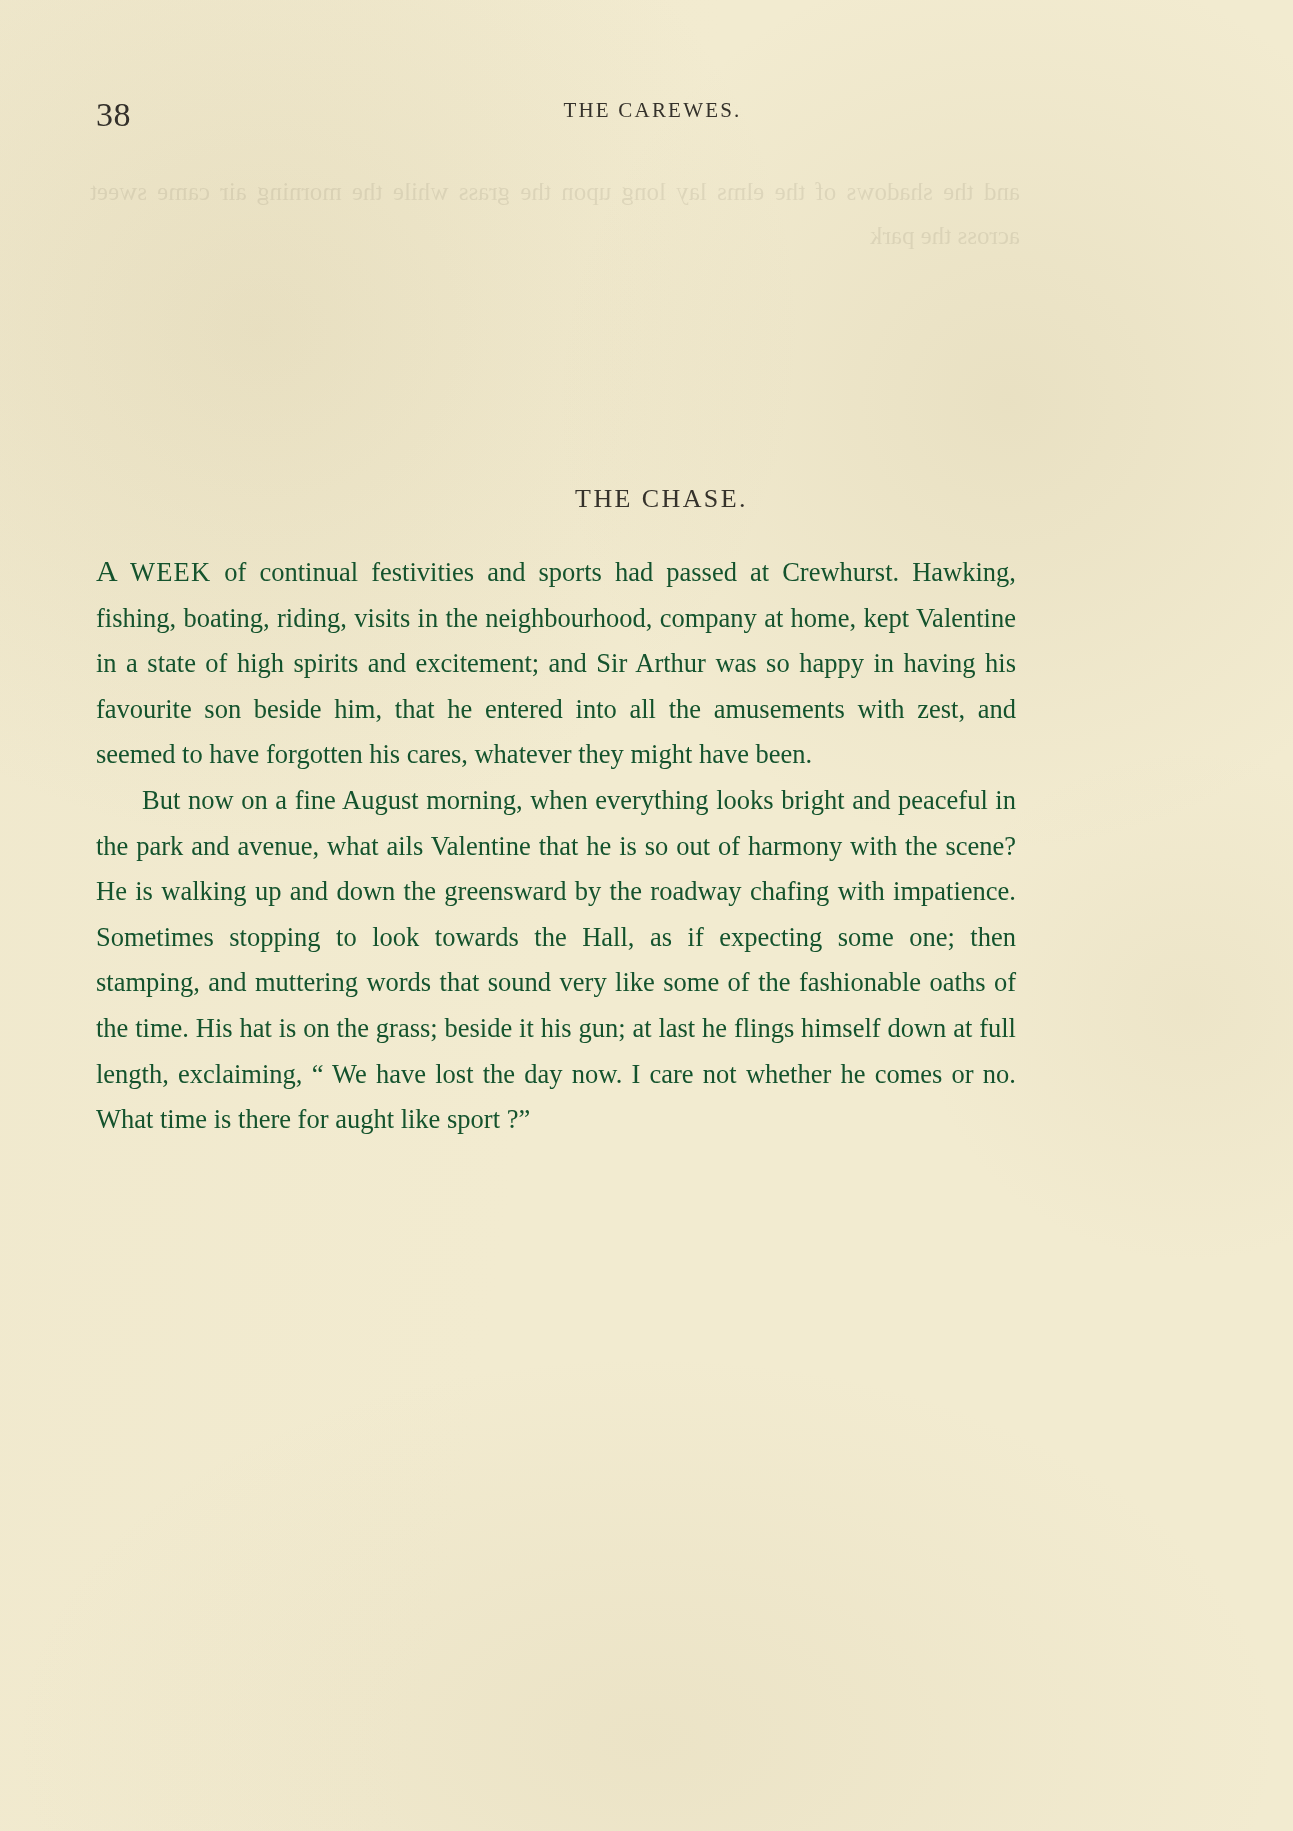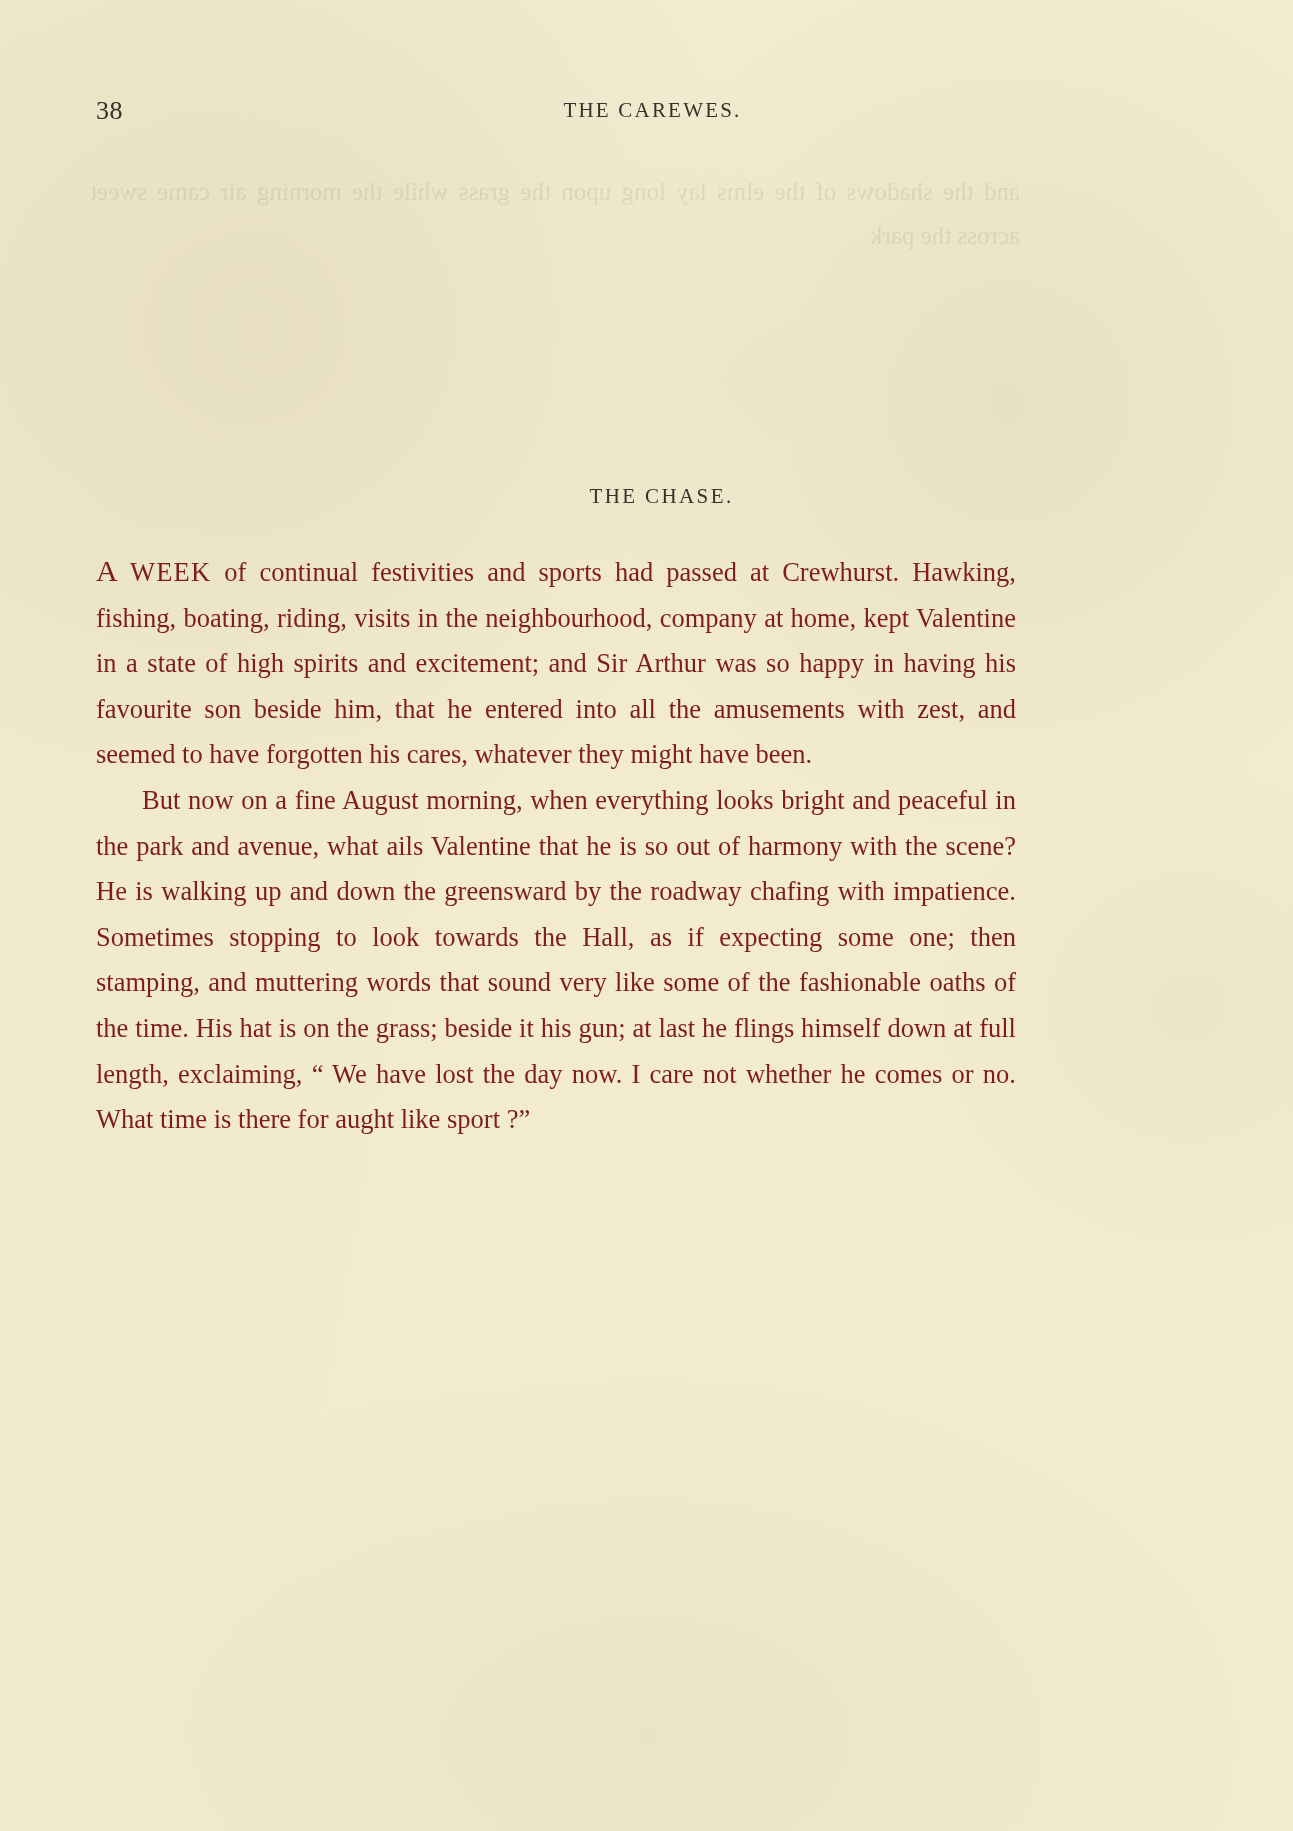--- a/index.html
+++ b/index.html
@@ -35,21 +35,21 @@
     position: absolute;
     top: 96px;
     left: 0;
     right: 0;
     height: 34px;
   }
   .folio {
     position: absolute;
     left: 96px;
     top: 0;
-    font-size: 26px;
+    font-size: 34px;
     letter-spacing: 0.5px;
     color: #33302a;
   }
   .running-head {
     position: absolute;
     left: 0;
     right: 0;
     top: 2px;
     text-align: center;
     font-size: 21px;
@@ -69,36 +69,36 @@
     letter-spacing: 2px;
     color: #2c2922;
     padding-left: 18px;
   }
   .chapter-subtitle {
     position: absolute;
     top: 484px;
     left: 0;
     right: 0;
     text-align: center;
-    font-size: 21px;
+    font-size: 26px;
     letter-spacing: 2.4px;
     text-transform: uppercase;
     color: #35322b;
     padding-left: 30px;
   }
   .body-text {
     position: absolute;
     top: 548px;
     left: 96px;
     width: 920px;
     font-size: 26.5px;
     line-height: 45.6px;
     text-align: justify;
     text-justify: inter-word;
-    color: #7f1d1d;
+    color: #14532d;
   }
   .body-text p {
     margin: 0;
     text-indent: 0;
   }
   .body-text p.indent {
     text-indent: 46px;
   }
   .smallcaps {
     font-variant: small-caps;

